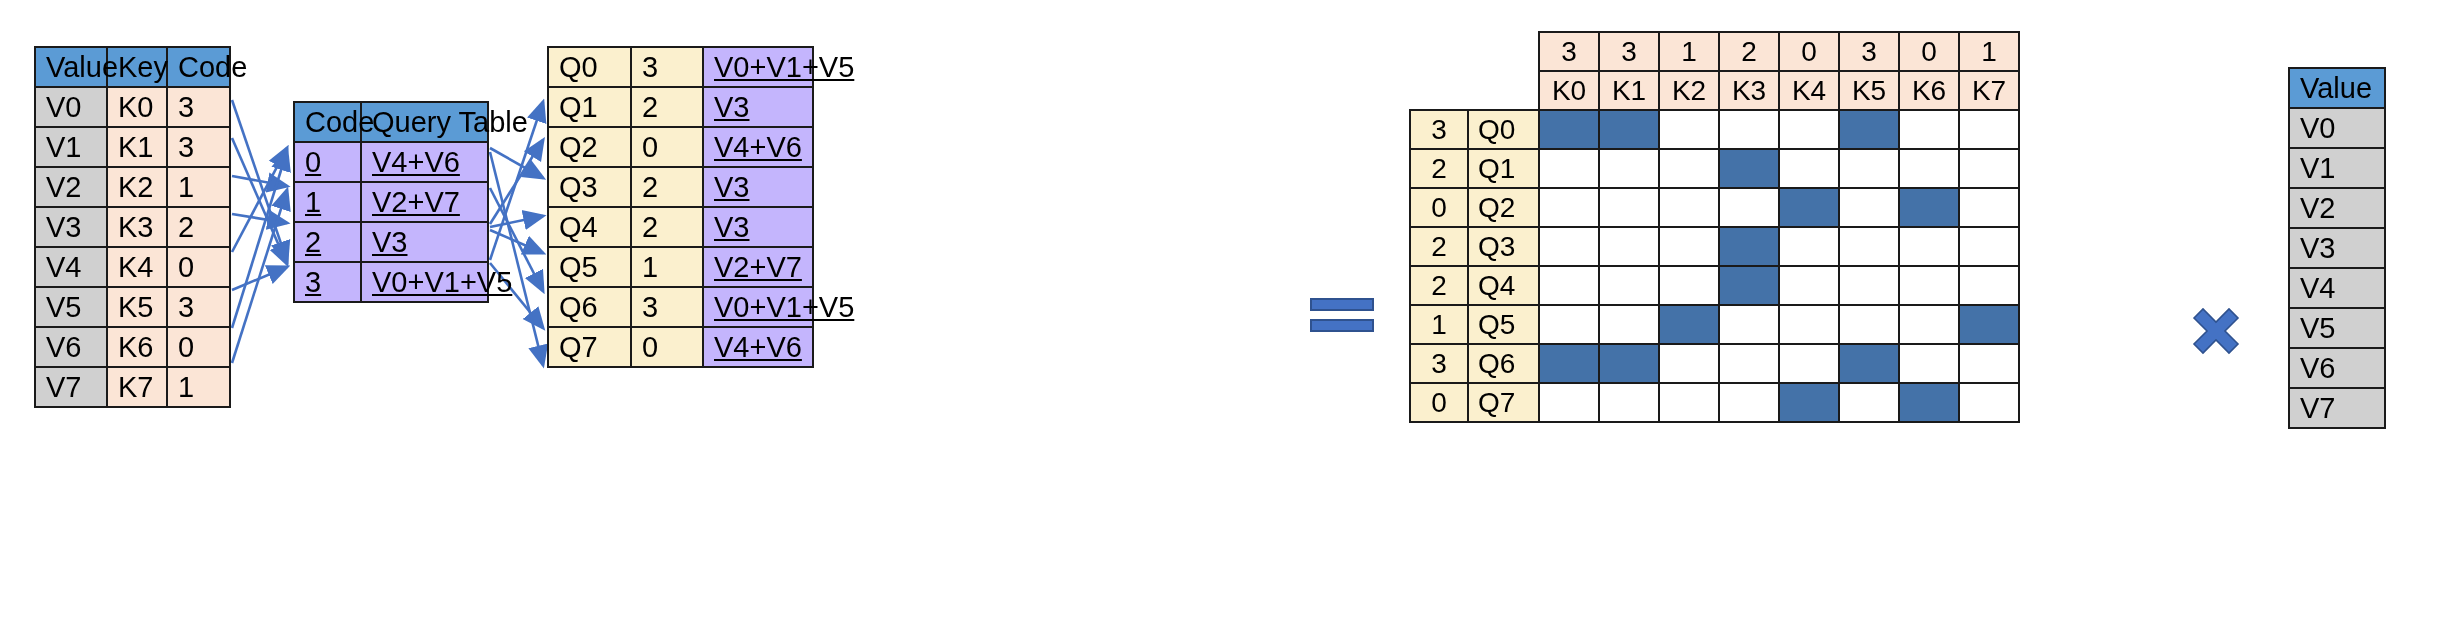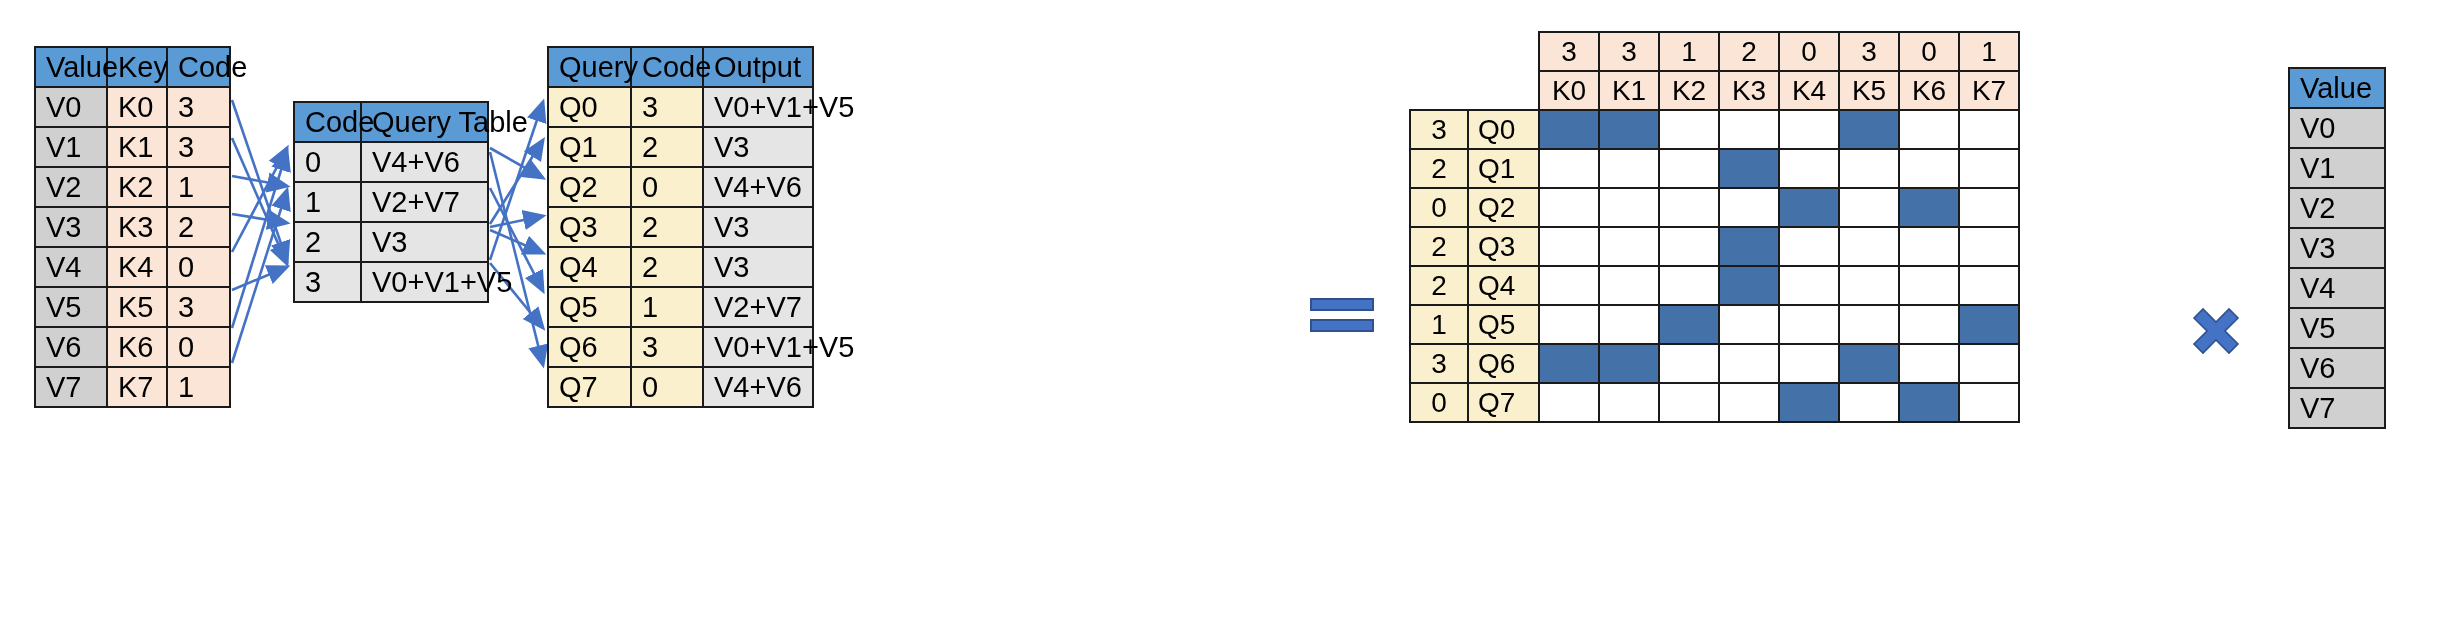--- a/index.html
+++ b/index.html
@@ -5,21 +5,21 @@
   html,body{margin:0;padding:0;background:#ffffff;}
   body{width:2458px;height:634px;position:relative;font-family:"Liberation Sans",sans-serif;overflow:hidden;}
   .stage{position:absolute;left:0;top:8px;width:2458px;height:634px;}
 
   
   .tbl{position:absolute;border-collapse:collapse;table-layout:fixed;}
   .tbl td,.tbl th{border:2px solid #1a1a1a;padding:0 10px;font-size:29px;font-weight:400;color:#000;text-align:left;vertical-align:middle;white-space:nowrap;}
   .hdr{background:#5B9BD5;font-weight:400;}
   .peach{background:#FBE5D6;}
   .grey{background:#D0D0D0;}
-  .lav{background:#e5e5e5;}
+  .lav{background:#c4b5fd;text-decoration:underline;}
   .cream{background:#FBF0CE;}
 
   
   #t-kv{left:34px;top:38px;width:195px;}
   #t-kv td,#t-kv th{height:38px;}
   #t-hash{left:293px;top:93px;width:194px;}
   #t-hash td,#t-hash th{height:38px;}
   #t-query{left:547px;top:38px;width:265px;}
   #t-query td,#t-query th{height:38px;}
   #t-value{left:2288px;top:59px;width:96px;}
@@ -179,25 +179,20 @@
   </tbody>
     </table>
 
   <table class="tbl" id="t-query">
     <colgroup>
         <col style="width:83px">
         <col style="width:72px">
         <col style="width:110px">
       </colgroup>
     <tbody>
-        <tr>
-      <th class="hdr">Query</th>
-      <th class="hdr">Code</th>
-      <th class="hdr">Output</th>
-    </tr>
     <tr>
       <td class="cream">Q0</td>
       <td class="cream">3</td>
       <td class="lav">V0+V1+V5</td>
     </tr>
     <tr>
       <td class="cream">Q1</td>
       <td class="cream">2</td>
       <td class="lav">V3</td>
     </tr>

